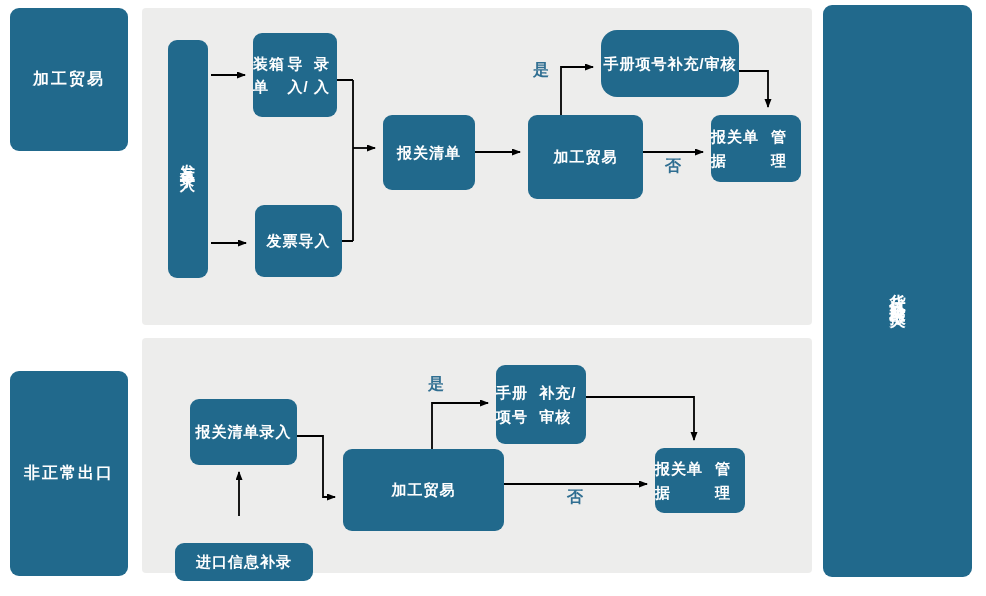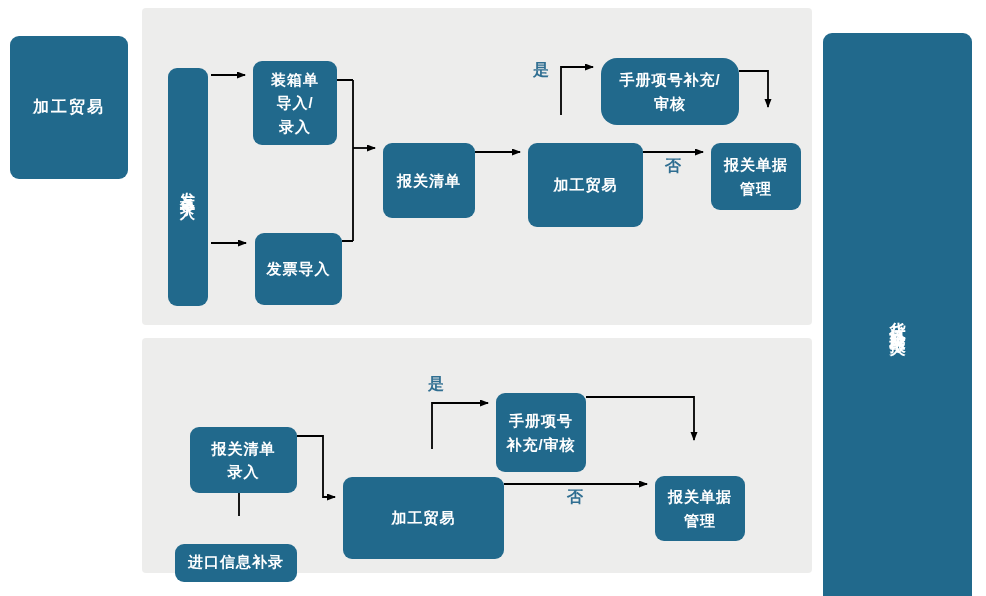--- a/index.html
+++ b/index.html
@@ -30,27 +30,26 @@
   }
   .node {
     position: absolute;
     background: var(--node);
     color: #ffffff;
     font-weight: bold;
     font-size: 15px;
     line-height: 1.55;
     border-radius: 9px;
     display: flex;
-    flex-direction: column;
+    flex-direction: row;
     align-items: center;
     justify-content: center;
     text-align: left;
     z-index: 2;
     letter-spacing: 1px;
-    margin-top: 28px;
   }
   .node.big { font-size: 16px; letter-spacing: 2px; }
   .node.vtext {
     writing-mode: vertical-rl;
     text-orientation: upright;
     letter-spacing: 3px;
     line-height: 1;
   }
   .flow-label {
     position: absolute;
@@ -59,20 +58,21 @@
     font-size: 16px;
     z-index: 2;
   }
 </style>
 </head>
 <body>
 
 <div class="canvas">
 
   <div class="node big" style="left:10px; top:8px; width:118px; height:143px;">加工贸易</div>
+  <div class="node big" style="left:10px; top:371px; width:118px; height:205px;">非正常出口</div>
 
   <div class="node big vtext" style="left:823px; top:5px; width:149px; height:572px;">货代订舱及报关</div>
 
   <div class="panel" style="left:142px; top:8px; width:670px; height:317px;"></div>
   <div class="panel" style="left:142px; top:338px; width:670px; height:235px;"></div>
 
   <svg class="connectors" width="986" height="596">
     <defs>
       <marker id="ah" markerWidth="9" markerHeight="8" refX="8" refY="3.5" orient="auto" markerUnits="userSpaceOnUse">
         <path d="M0,0 L9,3.5 L0,7 Z" fill="var(--arrow)"></path>
@@ -122,21 +122,21 @@
   </div>
 
   <div class="flow-label" style="left:533px; top:60px;">是</div>
   <div class="flow-label" style="left:665px; top:156px;">否</div>
 
   <div class="node" style="left:190px; top:399px; width:107px; height:66px;">
     <div>报关清单</div>
     <div>录入</div>
   </div>
 
-  <div class="node" style="left:175px; top:516px; width:122px; height:38px;font-family:Liberation Serif, serif;">进口信息补录</div>
+  <div class="node" style="left:175px; top:543px; width:138px; height:38px;">进口信息补录</div>
 
   <div class="node" style="left:343px; top:449px; width:161px; height:82px;">加工贸易</div>
 
   <div class="node" style="left:496px; top:365px; width:90px; height:79px;">
     <div>手册项号</div>
     <div>补充/审核</div>
   </div>
 
   <div class="node" style="left:655px; top:448px; width:90px; height:65px;">
     <div>报关单据</div>

